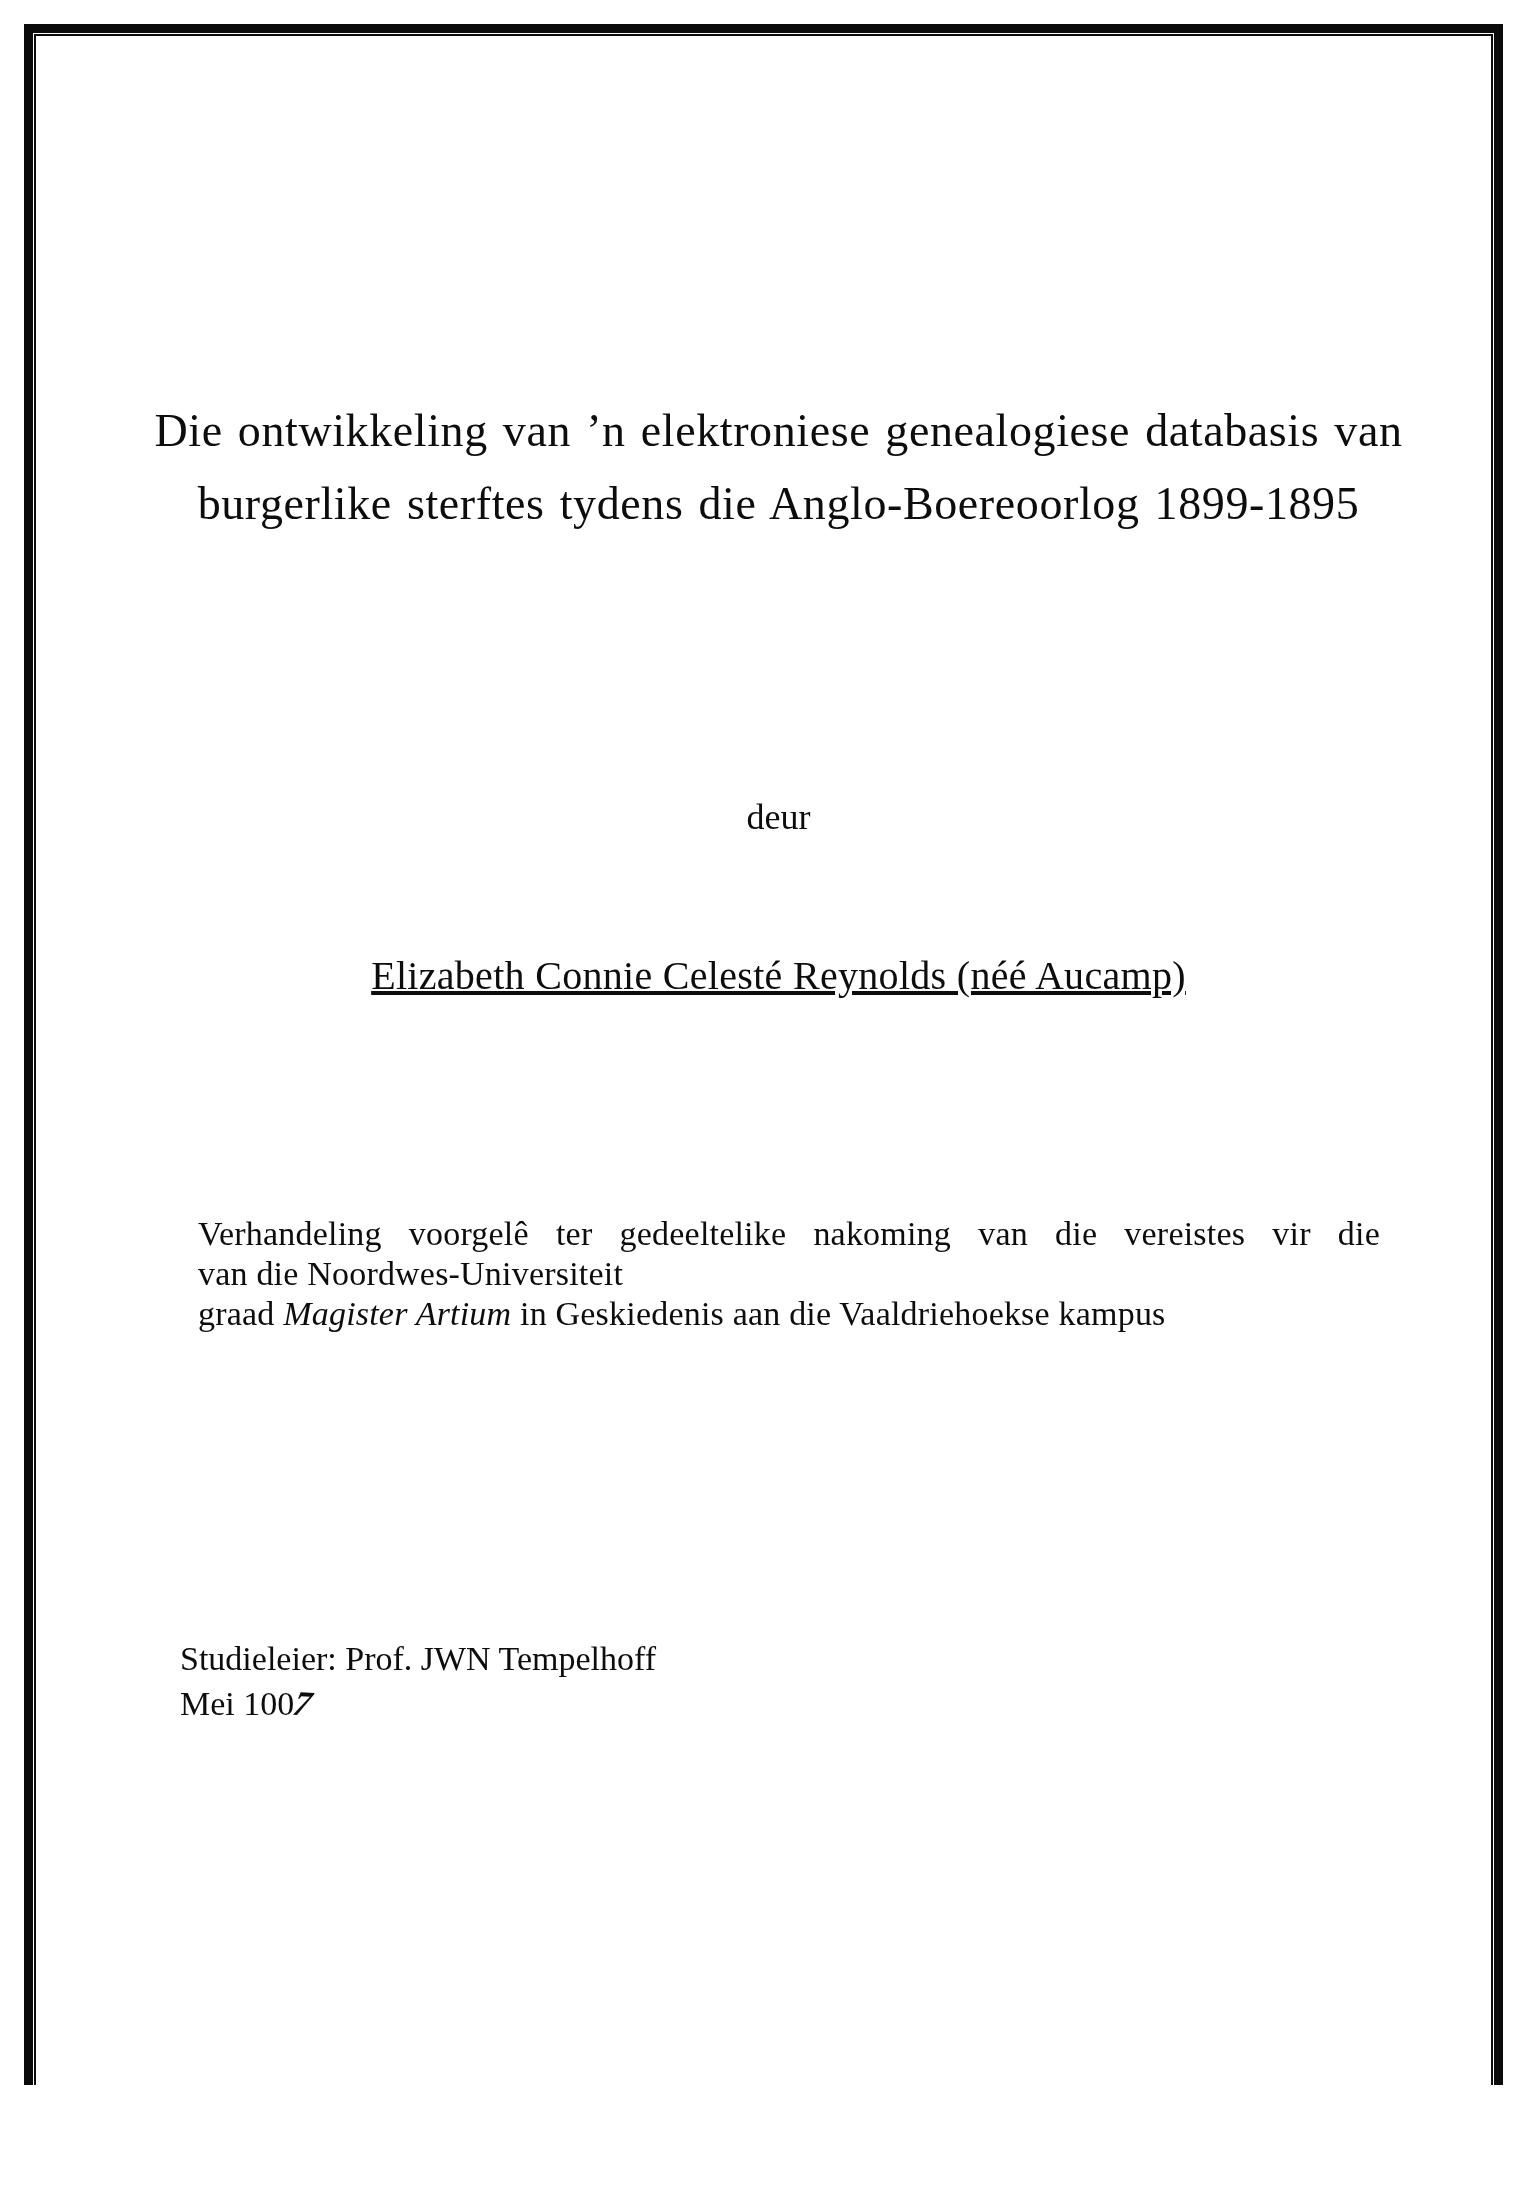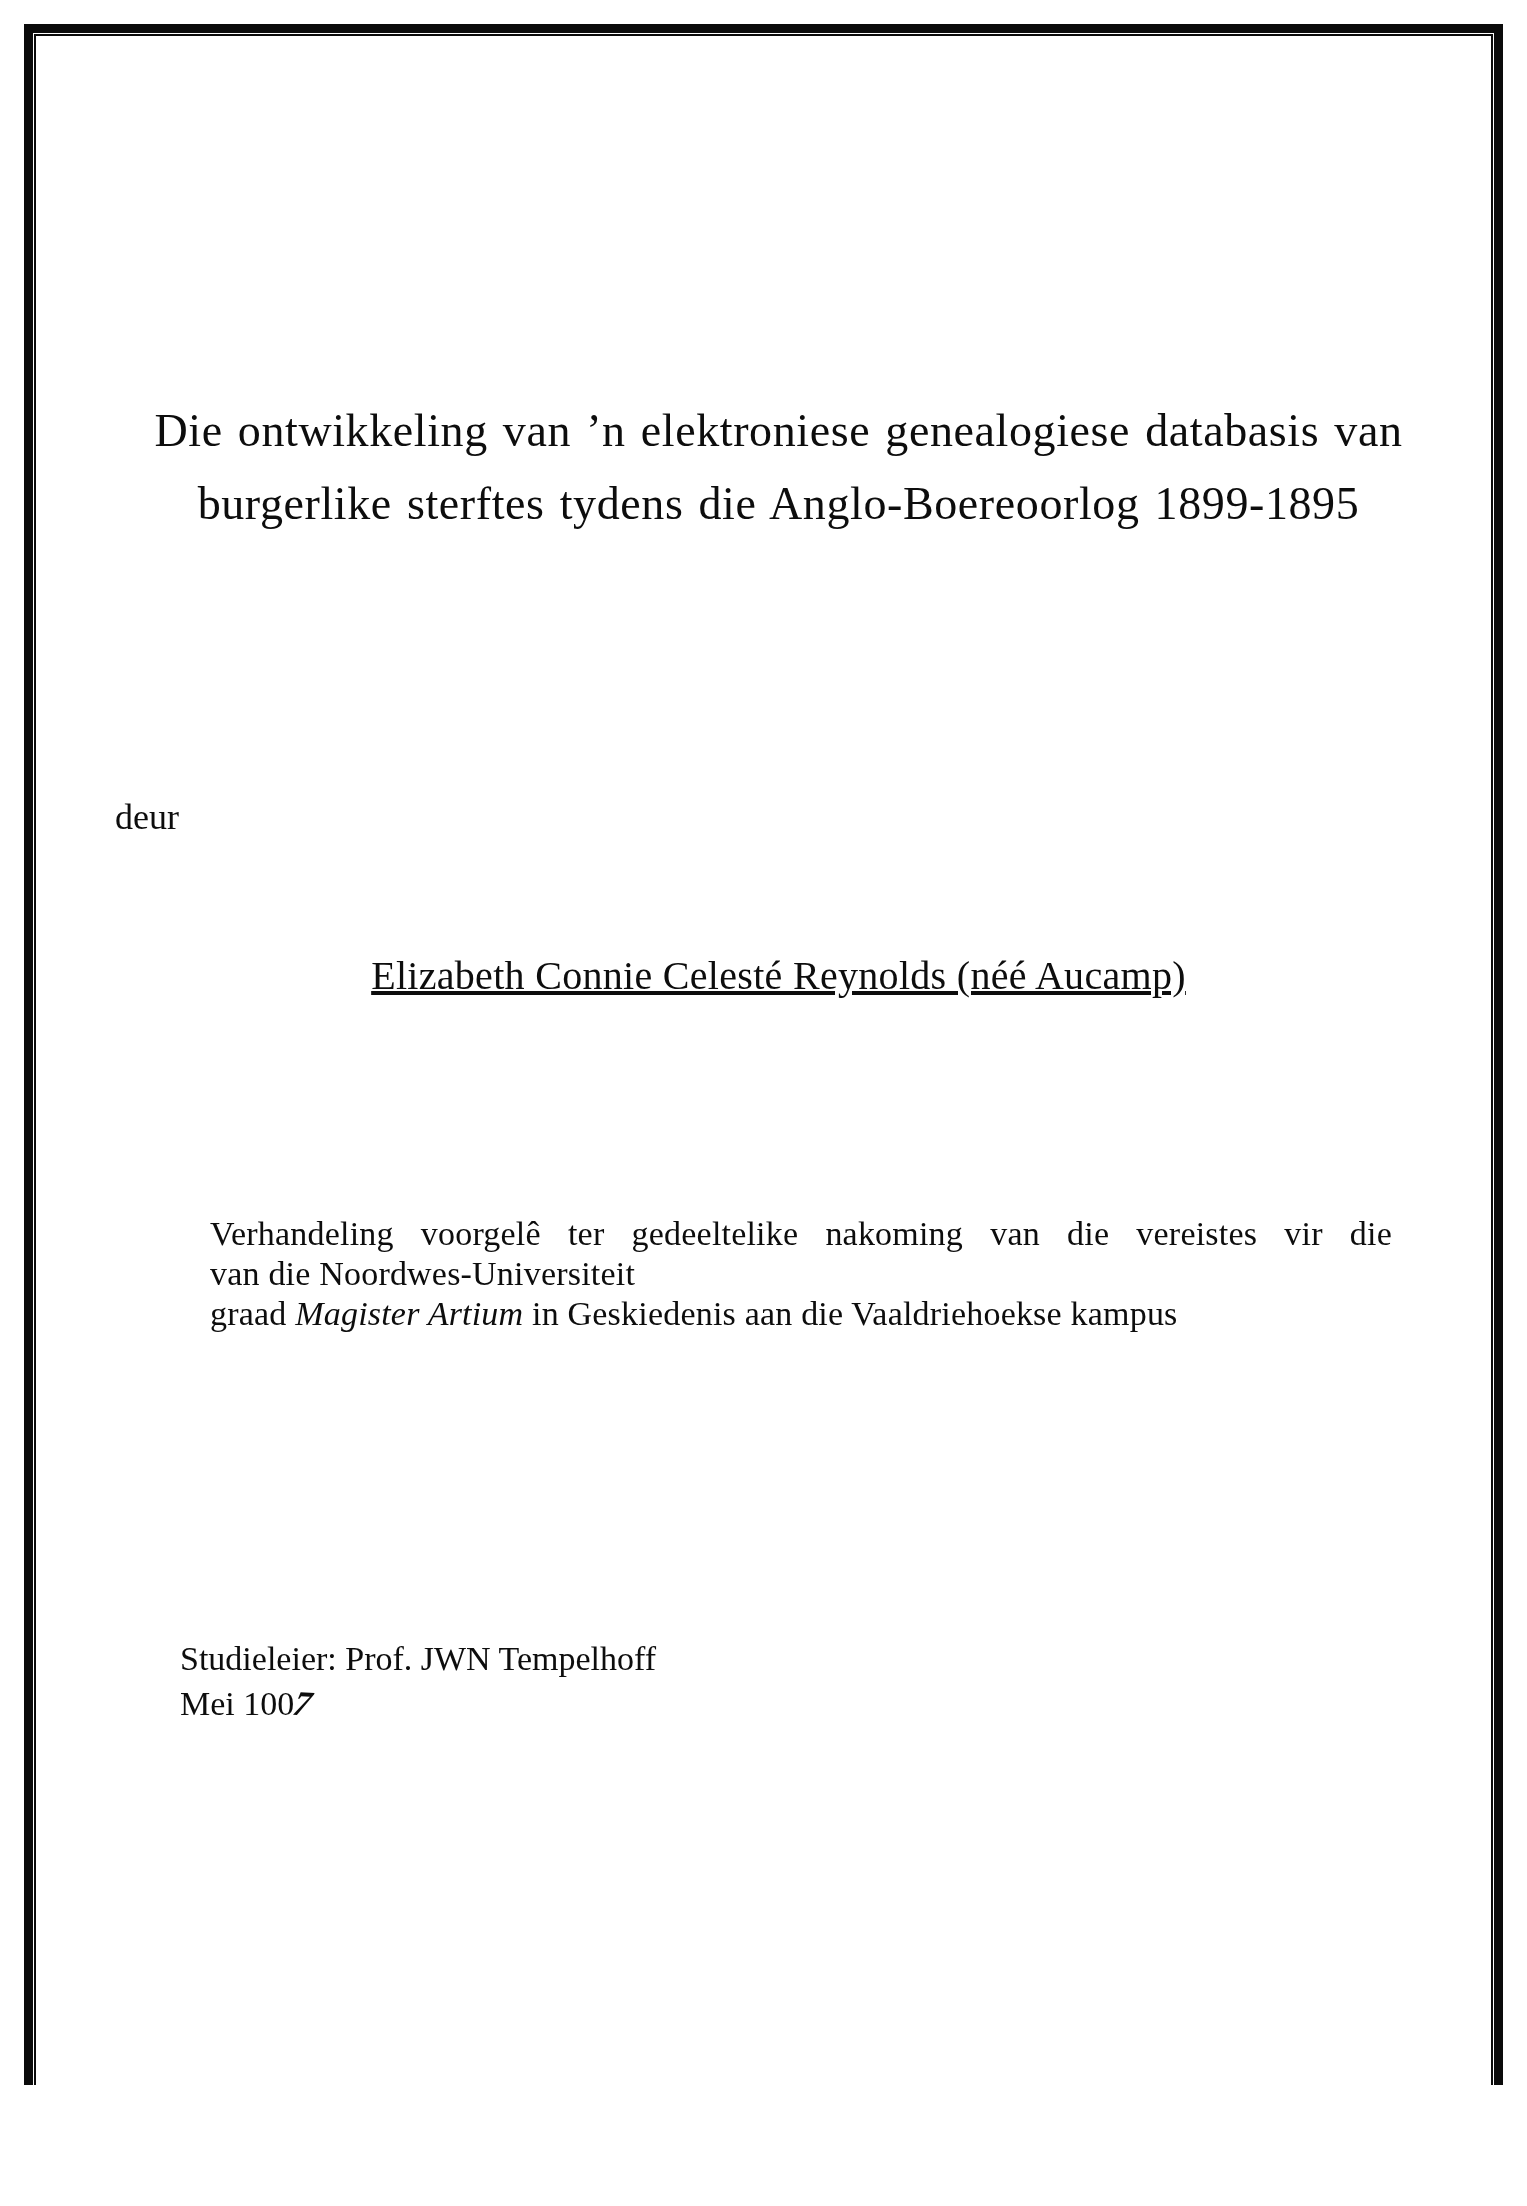--- a/index.html
+++ b/index.html
@@ -29,39 +29,38 @@
     left: 115px; right: 85px; top: 394px;
     text-align: center;
     font-size: 46px;
     line-height: 73px;
     letter-spacing: 0.6px;
     word-spacing: 3px;
   }
   .deur-line {
     position: absolute;
     left: 115px; right: 85px; top: 796px;
-    text-align: left;
+    text-align: center;
     font-size: 36px;
   }
   .author-line {
     position: absolute;
     left: 115px; right: 85px; top: 952px;
     text-align: center;
     font-size: 40px;
     letter-spacing: 0.3px;
     text-decoration: underline;
   }
   .statement-block {
     position: absolute;
     left: 198px; top: 1214px;
     width: 1182px;
     font-size: 34px;
     line-height: 40px;
     letter-spacing: 0.2px;
-    margin-left: 12px;
   }
   .justified {
     text-align: justify;
     text-align-last: justify;
   }
   .supervisor-block {
     position: absolute;
     left: 180px; top: 1636px;
     font-size: 34px;
     line-height: 45px;

